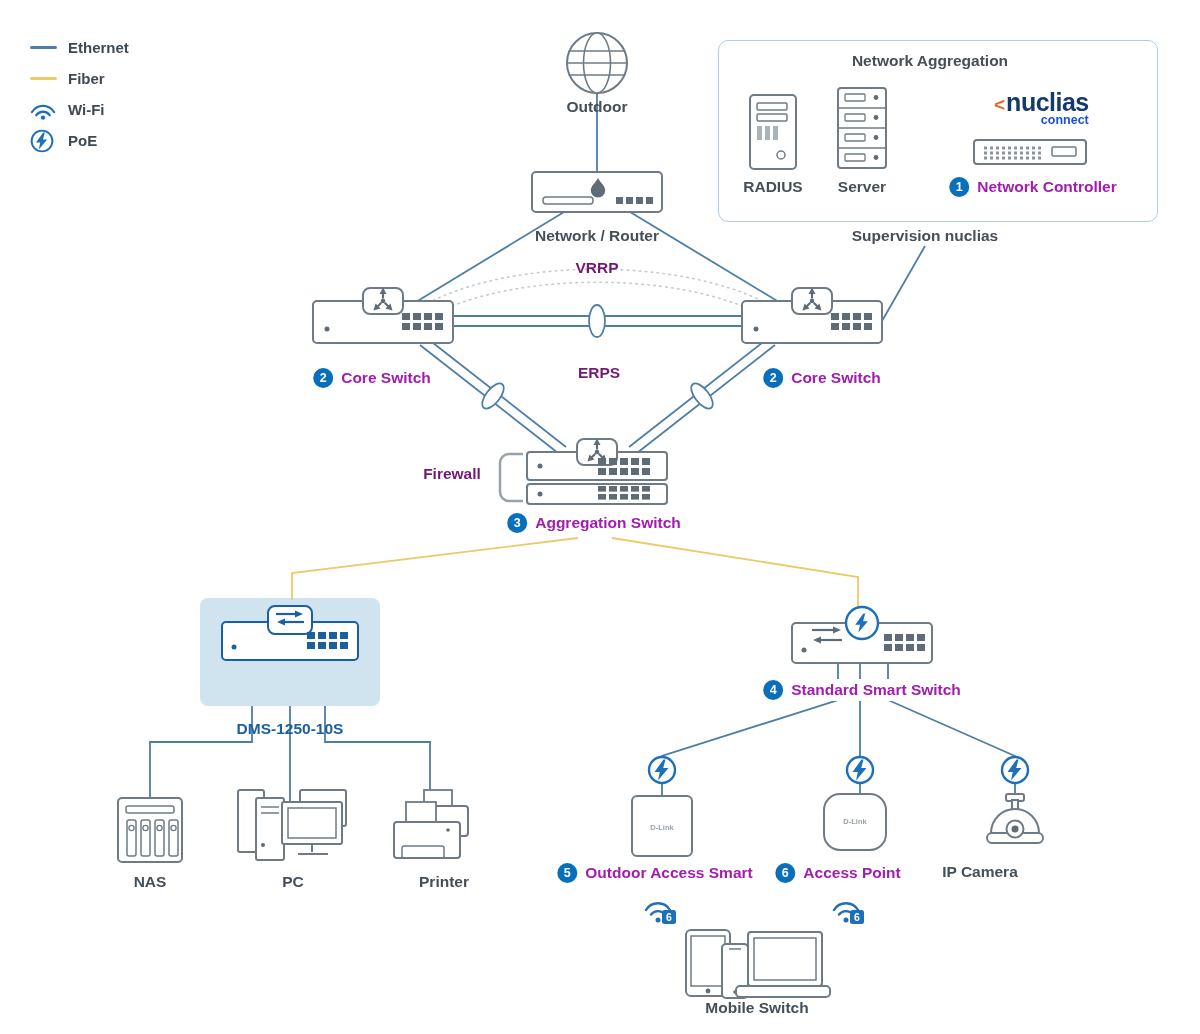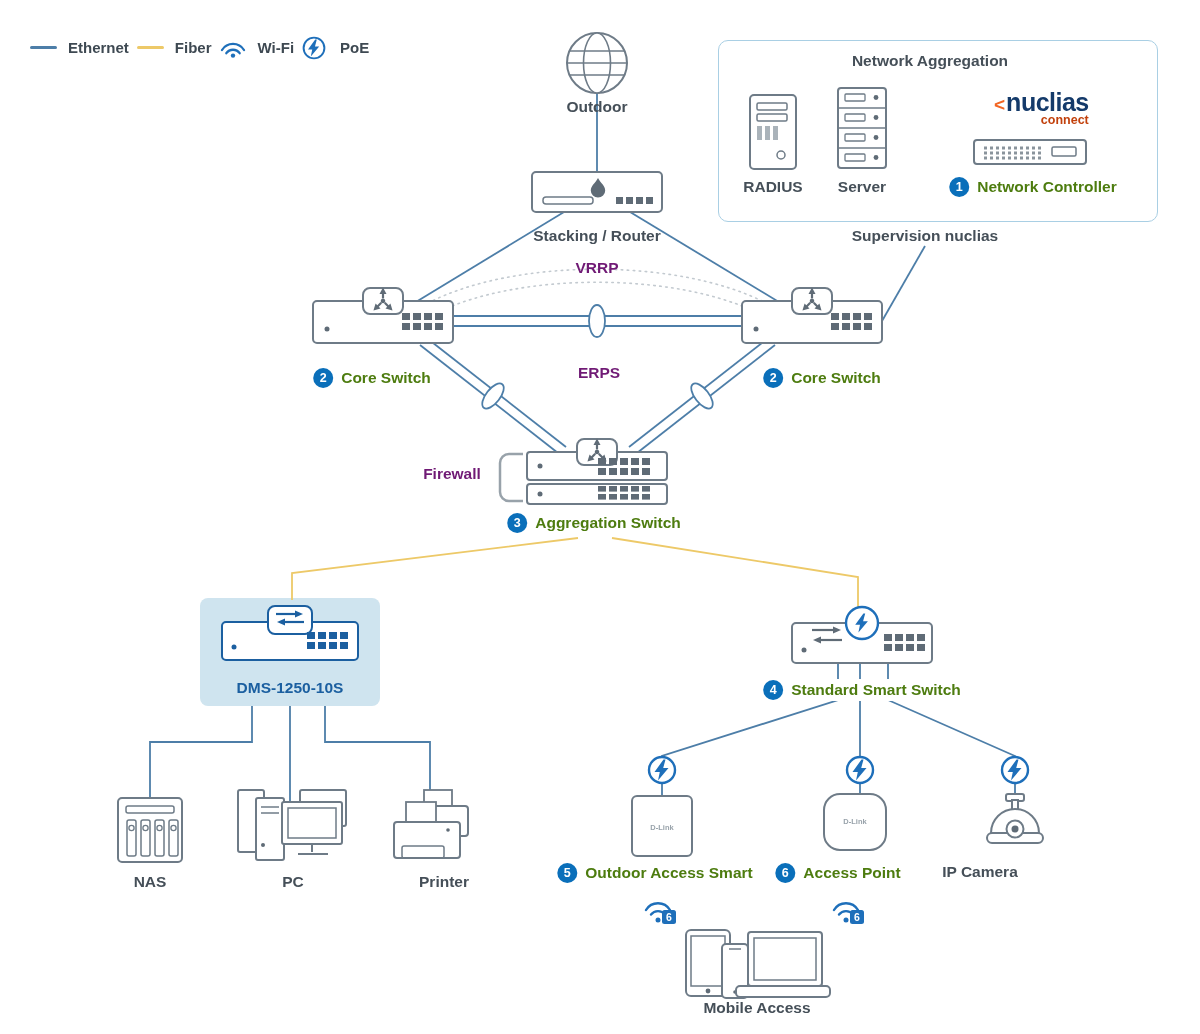--- a/index.html
+++ b/index.html
@@ -8,40 +8,40 @@
   .canvas{position:absolute;left:0;top:0;z-index:1;}
   
   .nm-panel{position:absolute;left:718px;top:40px;width:438px;height:180px;
             border:1.5px solid #a9cfe4;border-radius:10px;background:#fff;z-index:0;}
   .hl-box{position:absolute;left:200px;top:598px;width:180px;height:108px;
           background:#cfe4ef;border-radius:8px;z-index:0;}
   
   .lbl{position:absolute;transform:translateX(-50%);font-size:15.5px;font-weight:700;
        color:#454f58;white-space:nowrap;z-index:2;}
   .muted{color:#701a75;}
-  .dmscolor{color:#1b5fa0;}
+  .dmscolor{color:#1b5fa0;margin-top:41px;}
   .noderow{position:absolute;transform:translateX(-50%);display:flex;align-items:center;
            gap:8px;z-index:2;background:#fff;padding:1px 5px;border-radius:4px;}
   .badge{width:20px;height:20px;border-radius:50%;background:#0a6fba;color:#fff;
          font-size:12.5px;font-weight:700;display:flex;align-items:center;
          justify-content:center;flex:0 0 20px;}
-  .ntext{font-size:15.5px;font-weight:700;color:#4d7c0f;white-space:nowrap;}
+  .ntext{font-size:15.5px;font-weight:700;color:#a21caf;white-space:nowrap;}
   
-  .legend{position:absolute;left:30px;top:36px;display:flex;flex-direction:row;gap:8px;z-index:2;}
+  .legend{position:absolute;left:30px;top:36px;display:flex;flex-direction:column;gap:8px;z-index:2;}
   .lrow{display:flex;align-items:center;gap:10px;height:23px;}
   .lico{width:28px;display:flex;align-items:center;}
   .lswatch{width:27px;height:3px;border-radius:2px;display:inline-block;}
   .ltext{font-size:15px;font-weight:700;color:#3e4952;}
   
   .nlogo{position:absolute;left:994px;top:88px;z-index:2;display:flex;
          flex-direction:column;align-items:flex-end;}
   .nrow1{display:flex;align-items:baseline;}
   .nmark{color:#f26522;font-weight:800;font-size:19px;margin-right:1px;}
   .nbrand{color:#143a6a;font-weight:800;font-size:25px;letter-spacing:-0.5px;}
-  .nsub{color:#c2410c;font-size:12.5px;font-weight:700;margin-top:-4px;}
+  .nsub{color:#1d4ed8;font-size:12.5px;font-weight:700;margin-top:-4px;}
 </style>
 </head>
 <body>
 
 <div class="stage">
 
   <svg width="0" height="0" style="position:absolute" aria-hidden="true">
     <defs>
       <g id="arr">
         <path d="M0 -2.5 V -8" stroke-width="2.2" fill="none"></path>
@@ -349,21 +349,21 @@
         <path d="M646 910 A14 14 0 0 1 670 910" fill="none" stroke-width="2.4" stroke-linecap="round"></path>
         <path d="M651 914.5 A9 9 0 0 1 665 914.5" fill="none" stroke-width="2.4" stroke-linecap="round"></path>
         <circle cx="658" cy="920" r="2.5" fill="#1e6fba" stroke="none"></circle>
         <rect x="662" y="910" width="14" height="14" rx="2.5" fill="#1e6fba" stroke="none"></rect>
         <text x="669" y="921" text-anchor="middle" font-size="10.5" font-weight="bold" fill="#fff" stroke="none">6</text>
       </g>
     </g>
   </svg>
 
   <div class="lbl" style="left:597px;top:98px">Outdoor</div>
-  <div class="lbl" style="left:597px;top:227px">Stacking / Router</div>
+  <div class="lbl" style="left:597px;top:227px">Network / Router</div>
   <div class="lbl muted" style="left:597px;top:259px">VRRP</div>
   <div class="lbl muted" style="left:599px;top:364px">ERPS</div>
   <div class="lbl muted" style="left:452px;top:465px">Firewall</div>
 
   <div class="lbl" style="left:930px;top:52px">Network Aggregation</div>
   <div class="lbl" style="left:773px;top:178px">RADIUS</div>
   <div class="lbl" style="left:862px;top:178px">Server</div>
   <div class="noderow" style="left:1033px;top:176px">
     <span class="badge">1</span>
     <span class="ntext">Network Controller</span>
@@ -402,15 +402,15 @@
 
   <div class="noderow" style="left:655px;top:862px">
     <span class="badge">5</span>
     <span class="ntext">Outdoor Access Smart</span>
   </div>
   <div class="noderow" style="left:838px;top:862px">
     <span class="badge">6</span>
     <span class="ntext">Access Point</span>
   </div>
   <div class="lbl" style="left:980px;top:863px">IP Camera</div>
-  <div class="lbl" style="left:757px;top:999px">Mobile Access</div>
+  <div class="lbl" style="left:757px;top:999px">Mobile Switch</div>
 
 </div>
 
 </body></html>

